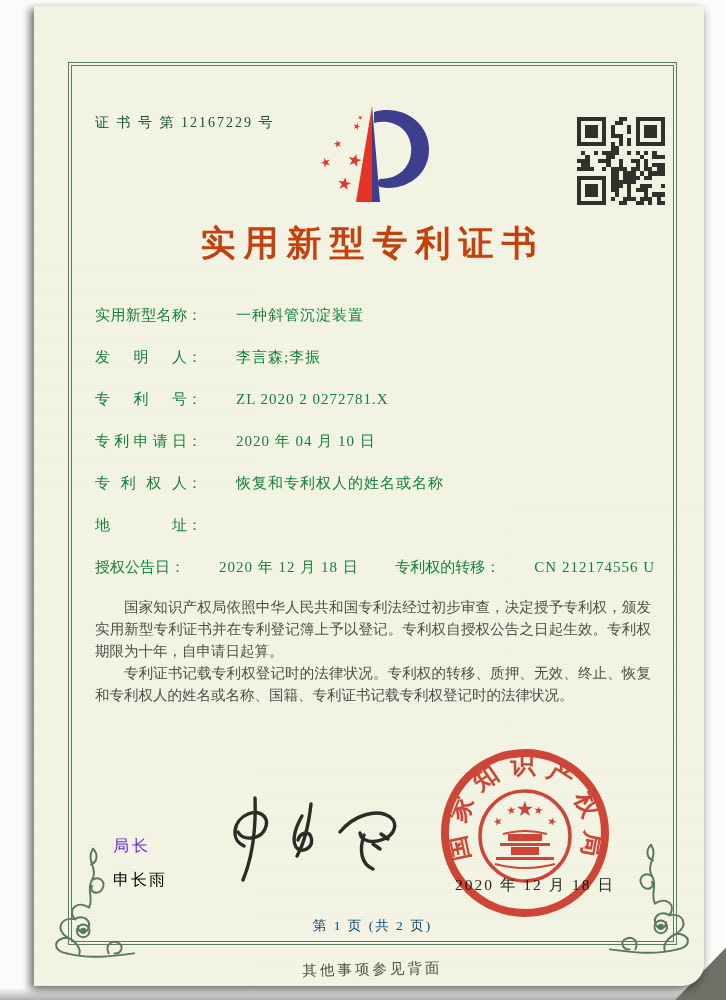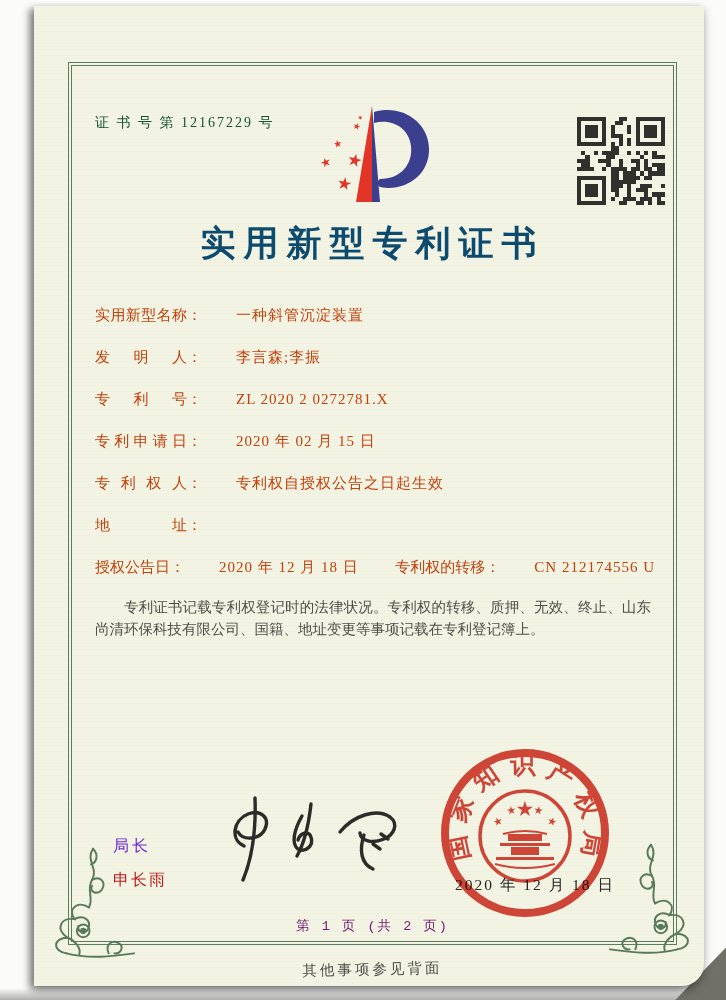--- a/index.html
+++ b/index.html
@@ -12,39 +12,39 @@
     box-shadow:-5px 3px 7px rgba(30,30,30,.45),0 4px 8px rgba(30,30,30,.35);
     border-bottom-right-radius:22px;}
   .paper::before{content:"";position:absolute;inset:0;pointer-events:none;
     background:repeating-linear-gradient(0deg,rgba(60,80,40,.02) 0 1px,transparent 1px 3px);}
   .frame{position:absolute;left:34px;top:56px;width:609px;height:883px;
     border:4px double #5a7b5c;box-sizing:border-box;}
   .cert-no{position:absolute;left:61px;top:108px;font-size:14px;color:#14532d;letter-spacing:2px;}
   .logo{position:absolute;left:266px;top:94px;width:140px;height:112px;}
   .qr{position:absolute;left:543px;top:111px;width:88px;height:88px;}
   .title{position:absolute;left:34px;top:214px;width:609px;text-align:center;
-    font-size:35px;font-weight:700;color:#0c4a6e;letter-spacing:8px;}
-  .fields{position:absolute;left:61px;top:302px;width:560px;font-size:15px;color:#c2410c;}
+    font-size:35px;font-weight:700;color:#c2410c;letter-spacing:8px;}
+  .fields{position:absolute;left:61px;top:302px;width:560px;font-size:15px;color:#15803d;}
   .frow{height:15px;line-height:15px;margin-bottom:27px;display:flex;white-space:nowrap;}
   .flabel{display:inline-block;width:92px;text-align:justify;text-align-last:justify;
     text-justify:inter-character;}
   .fsep{display:inline-block;margin-right:6px;}
   .fvalue{letter-spacing:1px;margin-left:28px;}
   .fgap{display:inline-block;width:56px;}
   .paras{position:absolute;left:61px;top:590px;width:556px;font-size:14.5px;
     line-height:22px;color:#4e4e4a;text-align:justify;}
   .paras p{margin:0;text-indent:2em;}
   .signer-title{position:absolute;left:79px;top:830px;font-size:16px;color:#6d28d9;letter-spacing:3px;}
-  .signer-name{position:absolute;left:79px;top:864px;font-size:16px;color:#b91c1c;letter-spacing:2px;}
+  .signer-name{position:absolute;left:79px;top:864px;font-size:16px;color:#000000;letter-spacing:2px;}
   .signature{position:absolute;left:180px;top:782px;width:195px;height:98px;}
   .seal-date{position:absolute;left:421px;top:869px;font-size:15.5px;color:#262622;letter-spacing:2px;}
   .seal{position:absolute;left:404px;top:740px;width:174px;height:174px;
     mix-blend-mode:multiply;opacity:.92;}
   .page-no{position:absolute;left:34px;top:911px;width:609px;text-align:center;
-    font-size:13.5px;color:#701a75;letter-spacing:2px;font-family:Liberation Mono, monospace;}
+    font-size:13.5px;color:#0c4a6e;letter-spacing:2px;}
   .back-note{position:absolute;left:34px;top:954px;width:609px;text-align:center;
     font-size:14.5px;color:#4c4c48;letter-spacing:3px;transform:rotate(-1.2deg);}
   .flourish{position:absolute;width:88px;height:114px;}
   .flourish.bl{left:14px;top:840px;}
   .flourish.br{left:574px;top:836px;transform:scaleX(-1);}
 </style>
 </head>
 <body>
 
 <div class="scan-strip"></div>
@@ -253,44 +253,45 @@
         <span class="fvalue">李言森;李振</span>
     </div>
     <div class="frow">
       <span class="flabel">专利号</span>
         <span class="fsep">：</span>
         <span class="fvalue">ZL 2020 2 0272781.X</span>
     </div>
     <div class="frow">
       <span class="flabel">专利申请日</span>
         <span class="fsep">：</span>
-        <span class="fvalue">2020 年 02 月 15 日</span>
+        <span class="fvalue">2020 年 04 月 10 日</span>
     </div>
     <div class="frow">
       <span class="flabel">专利权人</span>
         <span class="fsep">：</span>
-        <span class="fvalue">专利权自授权公告之日起生效</span>
+        <span class="fvalue">恢复和专利权人的姓名或名称</span>
     </div>
     <div class="frow">
       <span class="flabel">地址</span>
         <span class="fsep">：</span>
     </div>
     <div class="frow">
       <span class="flabel">授权公告日</span>
         <span class="fsep">：</span>
         <span class="fvalue">2020 年 12 月 18 日</span>
       <span class="fgap"></span>
       <span>专利权的转移</span>
         <span class="fsep">：</span>
         <span class="fvalue">CN 212174556 U</span>
     </div>
   </div>
 
   <div class="paras">
-    <p>专利证书记载专利权登记时的法律状况。专利权的转移、质押、无效、终止、山东尚清环保科技有限公司、国籍、地址变更等事项记载在专利登记簿上。</p>
+    <p>国家知识产权局依照中华人民共和国专利法经过初步审查，决定授予专利权，颁发实用新型专利证书并在专利登记簿上予以登记。专利权自授权公告之日起生效。专利权期限为十年，自申请日起算。</p>
+    <p>专利证书记载专利权登记时的法律状况。专利权的转移、质押、无效、终止、恢复和专利权人的姓名或名称、国籍、专利证书记载专利权登记时的法律状况。</p>
   </div>
 
   <div class="signer-title">局长</div>
   <div class="signer-name">申长雨</div>
 
   <svg class="signature" viewBox="0 0 195 98">
     <g fill="none" stroke="#2b2b28" stroke-width="3.4" stroke-linecap="round" stroke-linejoin="round">
       <path d="M30,58 C16,52 19,32 34,26 C47,21 56,30 51,41 C46,52 29,53 24,44"></path>
       <path d="M41,10 C42,38 39,68 29,92"></path>
       <path d="M88,28 C80,42 77,56 84,61 C91,65 100,58 97,49 C95,42 86,45 84,52"></path>

